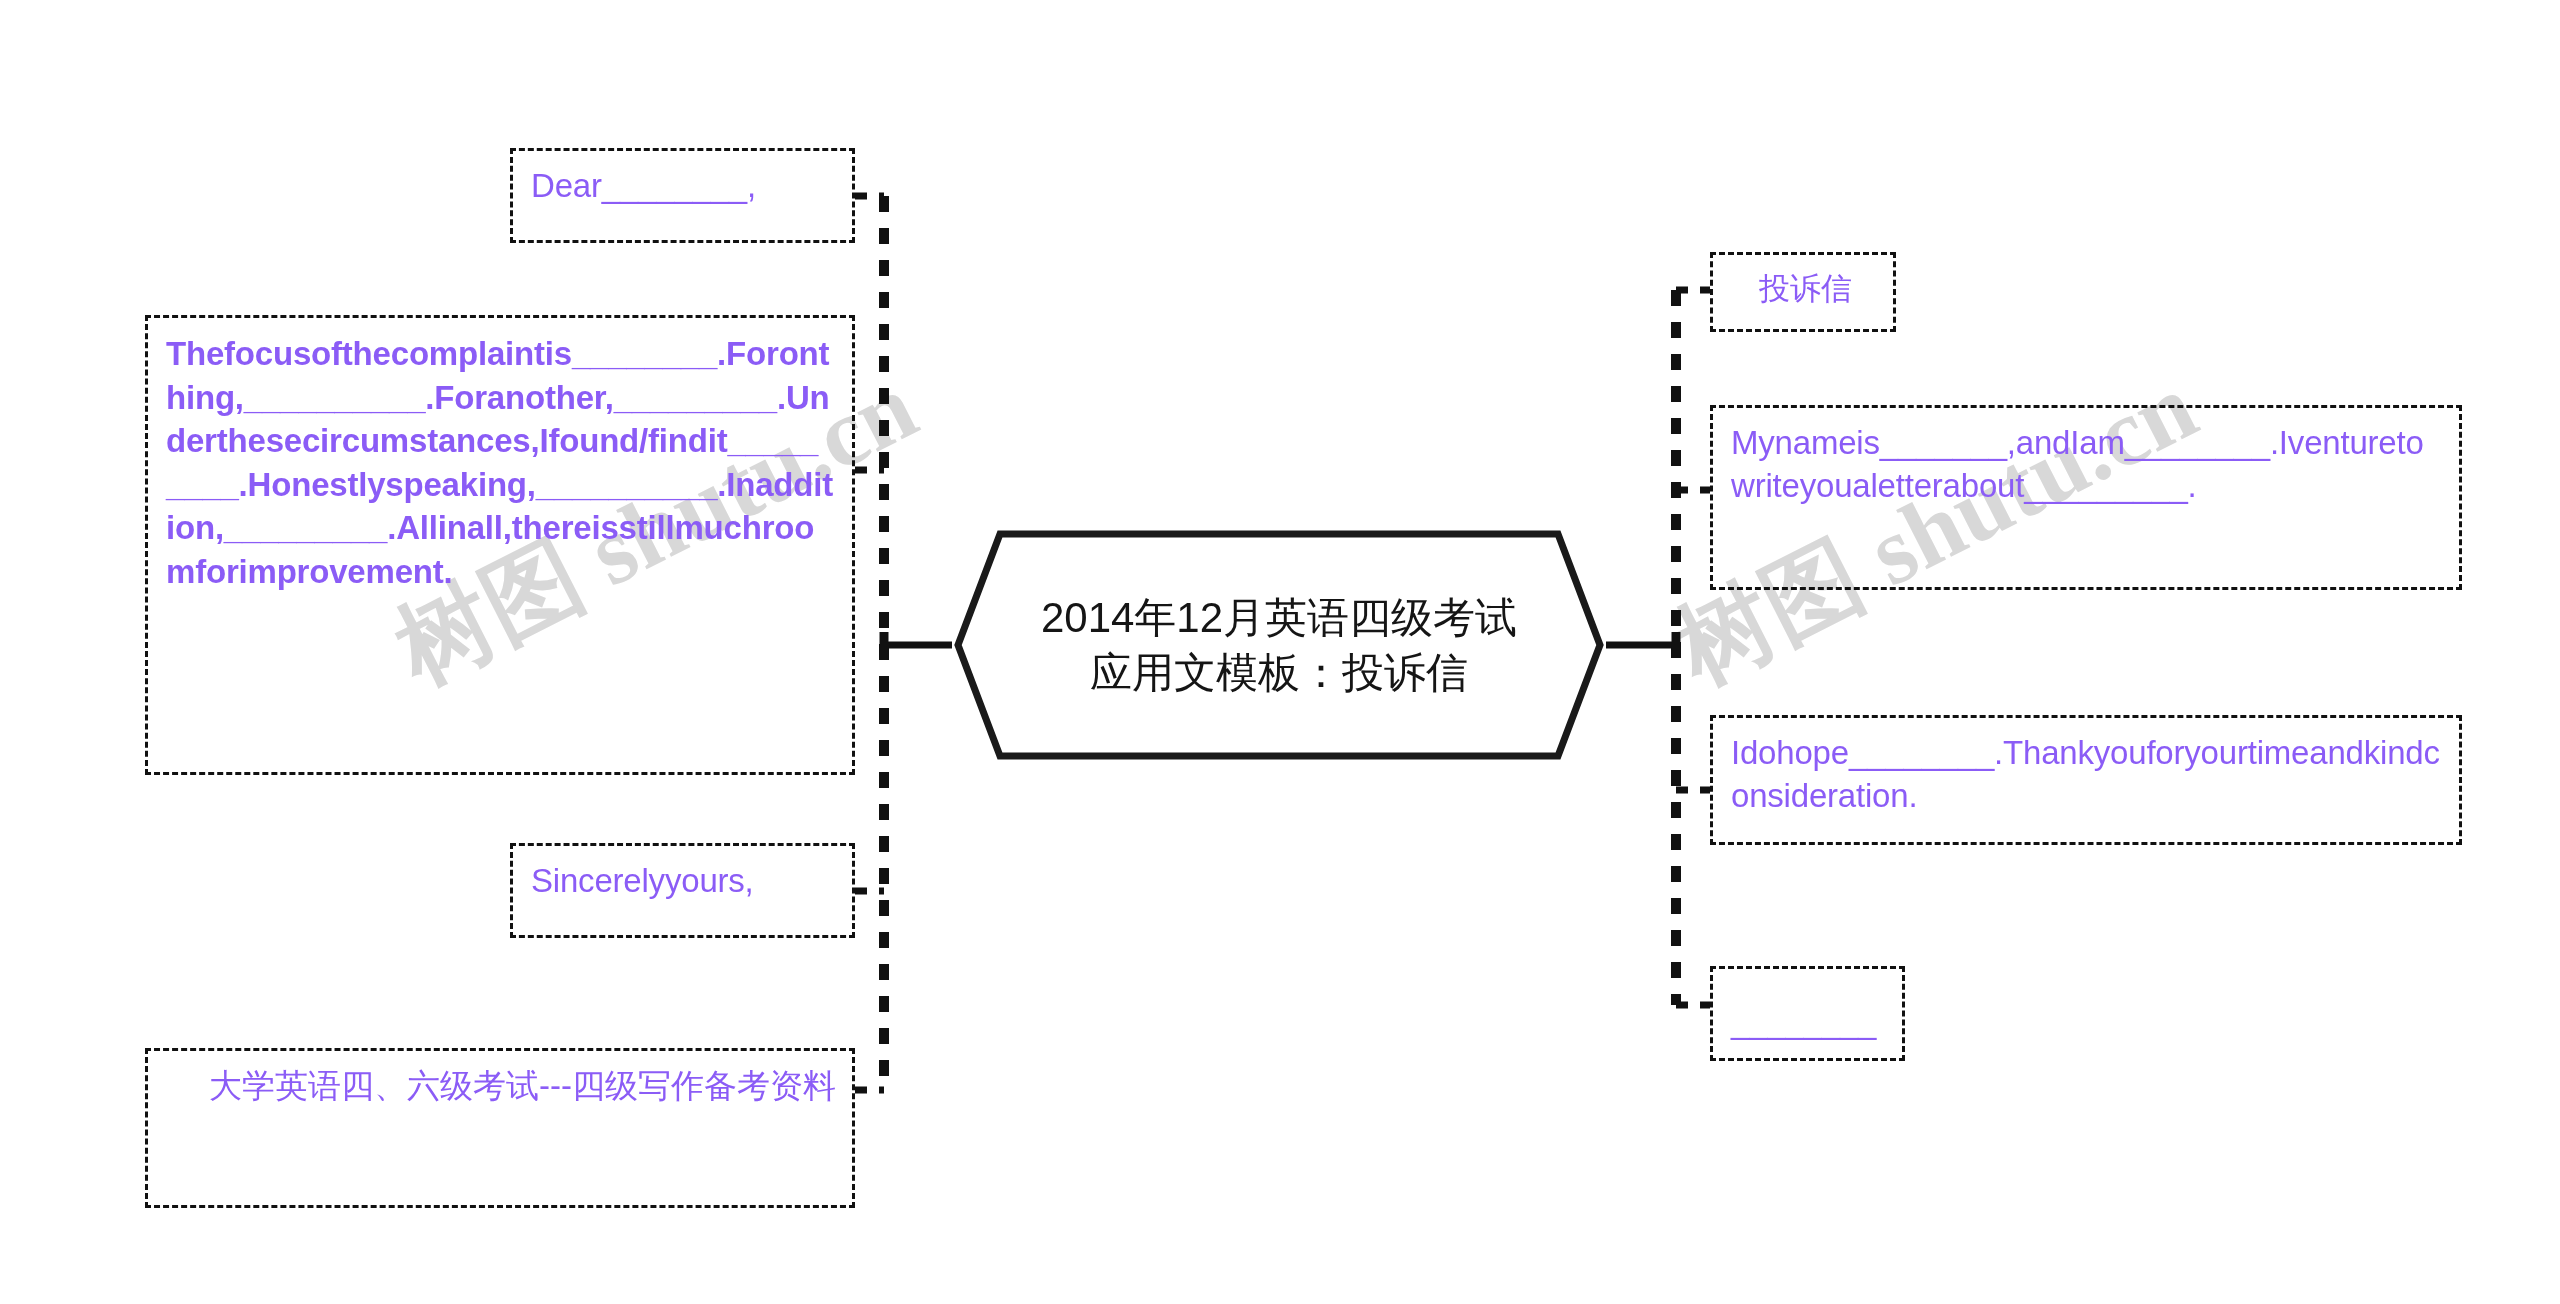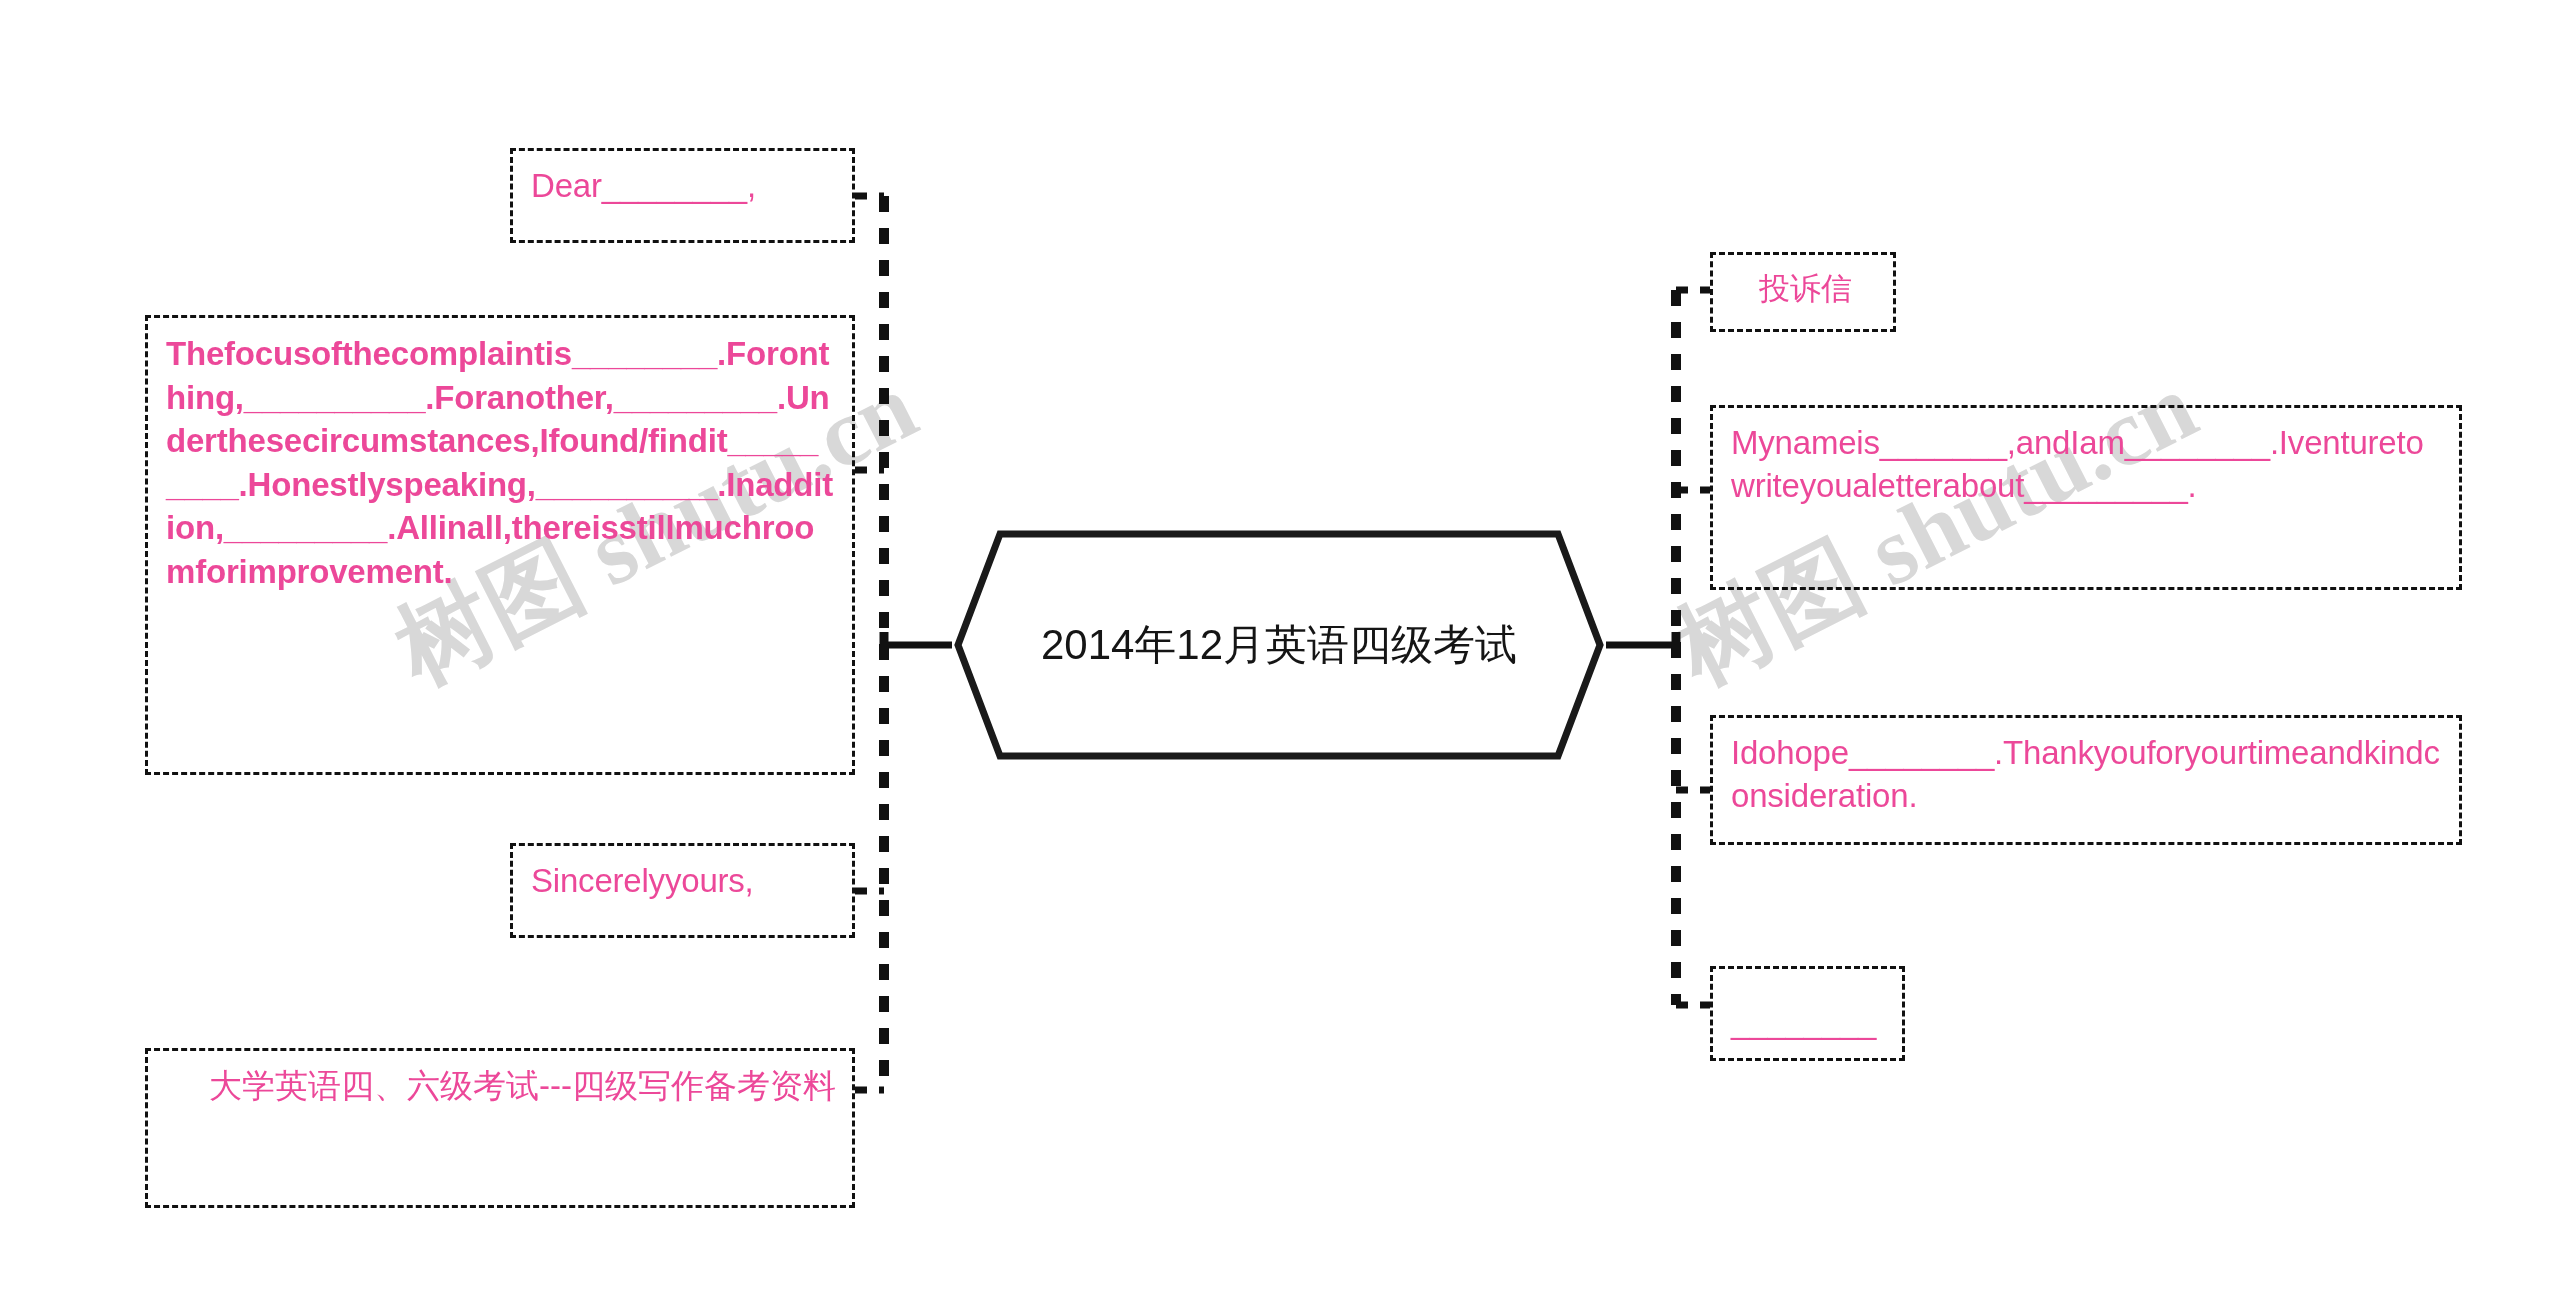--- a/index.html
+++ b/index.html
@@ -51,21 +51,21 @@
     z-index: 2;
   }
   .node.dashed {
     border: 3px dashed #111111;
   }
   .node .txt {
     display: block;
     font-size: 33px;
     line-height: 1.30;
     letter-spacing: -0.2px;
-    color: #ec4899;
+    color: #8b5cf6;
     white-space: pre-wrap;
     word-break: break-all;
   }
   .node.pad {
     padding: 14px 16px 14px 18px;
   }
   .node.cn .txt {
     word-break: normal;
     letter-spacing: 0px;
   }
@@ -130,20 +130,21 @@
       <path d="M 1676 1005 L 1710 1005" stroke-dasharray="12 12"></path>
     </g>
   </svg>
 
   <div id="center-node" style="left:952px; top:528px; width:654px; height:234px;">
     <svg width="654" height="234" viewBox="0 0 654 234">
       <polygon points="48,6 606,6 648,117 606,228 48,228 6,117" fill="#ffffff" stroke="#1a1a1a" stroke-width="7" stroke-linejoin="miter"></polygon>
     </svg>
     <div class="ctext">
       <div>2014年12月英语四级考试</div>
+      <div>应用文模板：投诉信</div>
     </div>
   </div>
 
   <div class="node dashed pad" style="left:510px; top:148px; width:345px; height:95px;">
     <span class="txt">Dear________,</span>
   </div>
 
   <div class="node dashed pad" style="left:145px; top:315px; width:710px; height:460px;font-weight:bold;">
     <span class="txt" style="font-size:33px; line-height:1.32;">Thefocusofthecomplaintis________.Foronthing,__________.Foranother,_________.Underthesecircumstances,Ifound/findit_________.Honestlyspeaking,__________.Inaddition,_________.Allinall,thereisstillmuchroomforimprovement.</span>
   </div>

